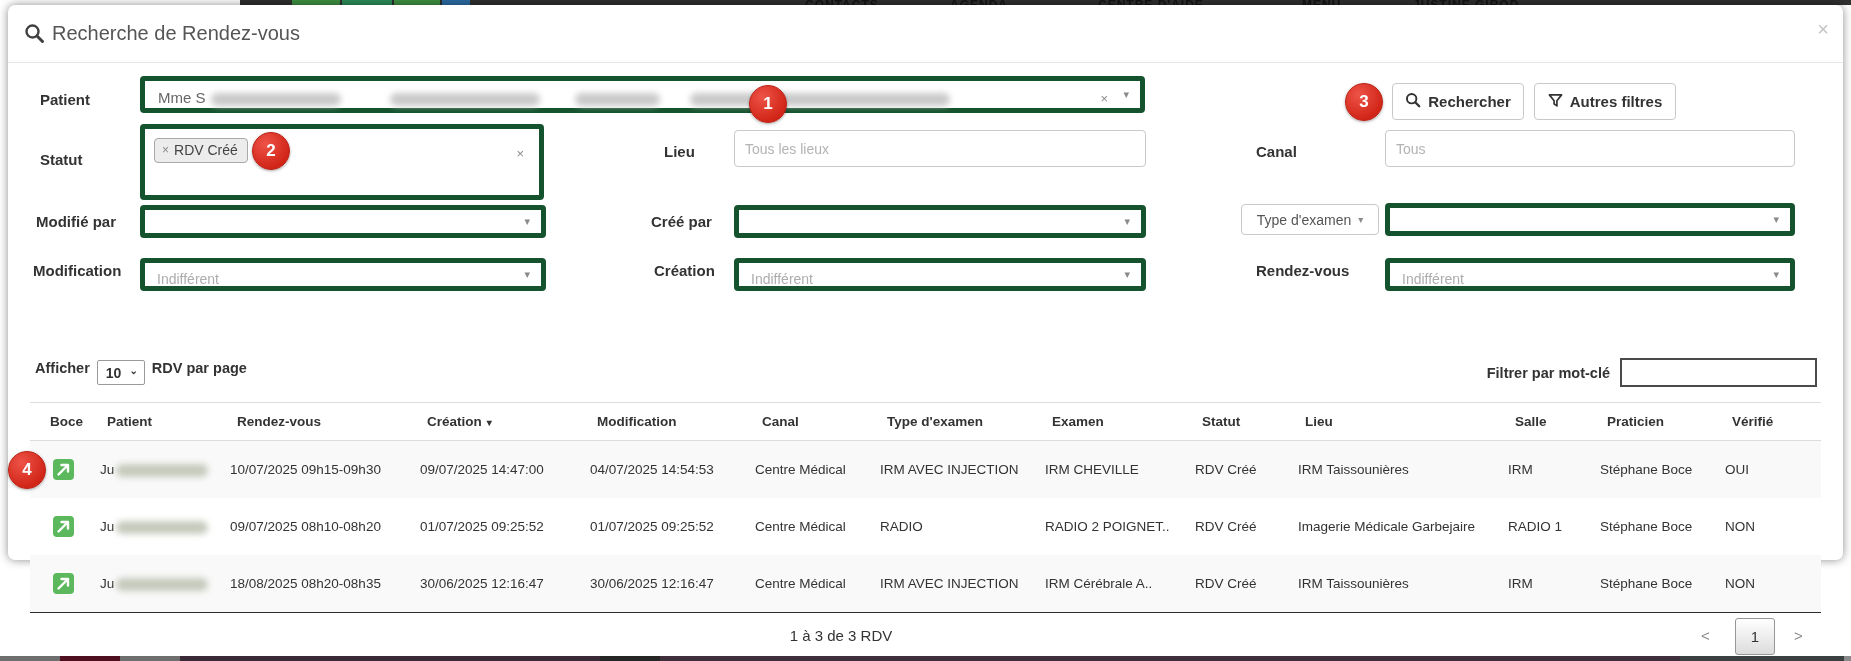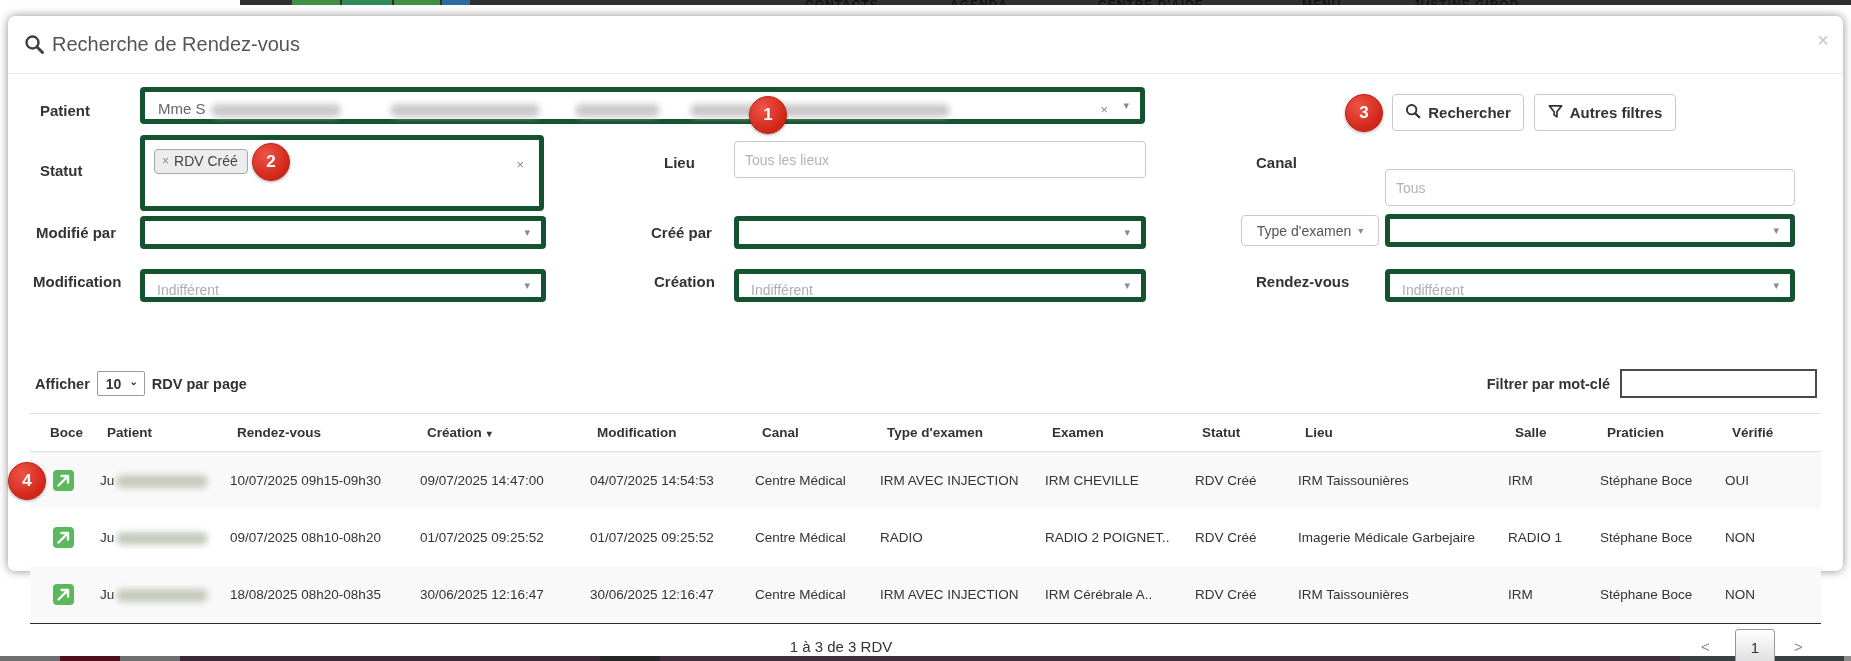--- a/index.html
+++ b/index.html
@@ -9,21 +9,21 @@
   
   .top-strip,.bottom-strip{position:absolute;left:0;width:1851px;overflow:hidden;}
   .top-strip{top:0;height:5px;}
   .bottom-strip{top:656px;height:5px;}
   .seg{position:absolute;top:0;height:100%;}
   .navclip{position:absolute;top:0;height:5px;overflow:hidden;color:#141414;
            font-size:12px;font-weight:bold;letter-spacing:1px;white-space:nowrap;}
   .navclip span{position:relative;top:-2px;}
 
   
-  .modal{position:absolute;left:8px;top:16px;width:1835px;height:555px;background:#fff;
+  .modal{position:absolute;left:8px;top:5px;width:1835px;height:555px;background:#fff;
          border-radius:7px;box-shadow:0 0 10px rgba(0,0,0,.45);}
   .modal-header{position:absolute;left:0;top:0;right:0;height:57px;border-bottom:1px solid #e7e7e7;}
   .modal-title{position:absolute;left:44px;top:17px;font-size:20px;color:#555;}
   .hdr-search{position:absolute;left:16px;top:18px;}
   .modal-close{position:absolute;right:14px;top:14px;font-size:20px;color:#c4c4c4;cursor:pointer;line-height:1;}
 
   
   .flabel{position:absolute;font-size:15px;font-weight:bold;color:#333;white-space:nowrap;}
   .box{position:absolute;background:#fff;border:5px solid #14532d;border-radius:4px;box-sizing:border-box;}
   .ph{color:#adadad;font-size:14px;}
@@ -57,21 +57,21 @@
   table.dt th{border-top:1px solid #dcdcdc;border-bottom:1px solid #dcdcdc;height:37px;
               font-size:13.5px;text-align:left;padding:0 0 0 15px;font-weight:bold;color:#333;white-space:nowrap;overflow:hidden;}
   table.dt td{height:57px;font-size:13.5px;color:#333;padding:0 4px 0 8px;white-space:nowrap;overflow:hidden;}
   table.dt tr.stripe{background:#f9f9f9;}
   table.dt tbody tr:last-child td{border-bottom:1px solid #2b2b2b;}
   td.lien{text-align:center;}
   .link-ico{display:inline-block;width:21px;height:21px;border-radius:4px;background:#5cb85c;
             vertical-align:middle;cursor:pointer;}
   .sort-ico{font-size:10px;color:#333;margin-left:5px;}
 
-  .len-row{position:absolute;left:27px;top:355px;display:flex;align-items:center;gap:7px;
+  .len-row{position:absolute;left:27px;top:355px;display:flex;gap:7px;
            font-size:14.5px;font-weight:bold;color:#333;}
   .len-sel{position:relative;border:1px solid #9a9a9a;border-radius:2px;width:48px;height:25px;
            display:flex;align-items:center;padding-left:8px;font-weight:bold;font-size:14px;cursor:pointer;box-sizing:border-box;}
   .len-sel .v{position:absolute;right:6px;top:4px;font-size:10px;color:#333;}
   .kw-label{position:absolute;right:233px;top:360px;font-size:14.5px;font-weight:bold;color:#333;}
   .kw-input{position:absolute;left:1612px;top:353px;width:197px;height:29px;border:2px solid #4a4a4a;
             border-radius:0;font-size:14px;padding:0 6px;box-sizing:border-box;outline:none;
             font-family:"Liberation Sans",sans-serif;}
 
   .dt-info{position:absolute;left:833px;top:622px;transform:translateX(-50%);font-size:15px;color:#333;text-align:center;}
@@ -163,21 +163,21 @@
       <span class="caret">▾</span>
     </div>
 
     <div class="flabel" style="left:646px;top:257px;">Création</div>
     <div class="box" style="left:726px;top:253px;width:412px;height:33px;">
       <span class="ph" style="position:absolute;left:12px;top:8px;">Indifférent</span>
       <span class="caret">▾</span>
     </div>
 
     <div class="flabel" style="left:1248px;top:138px;">Canal</div>
-    <input class="inp" style="left: 1377px; top: 125px; width: 410px; height: 37px; margin-top: 28px;" placeholder="Tous">
+    <input class="inp" style="left: 1377px; top: 125px; width: 410px; height: 37px;" placeholder="Tous">
 
     <div class="btn" style="left:1233px;top:199px;width:138px;height:31px;font-weight:normal;color:#555;font-size:14px;">
       <span>Type d'examen</span>
       <span style="font-size:10px;color:#8a8a8a;">▾</span>
     </div>
     <div class="box" style="left:1377px;top:198px;width:410px;height:33px;">
       <span class="caret">▾</span>
     </div>
 
     <div class="flabel" style="left:1248px;top:257px;">Rendez-vous</div>

